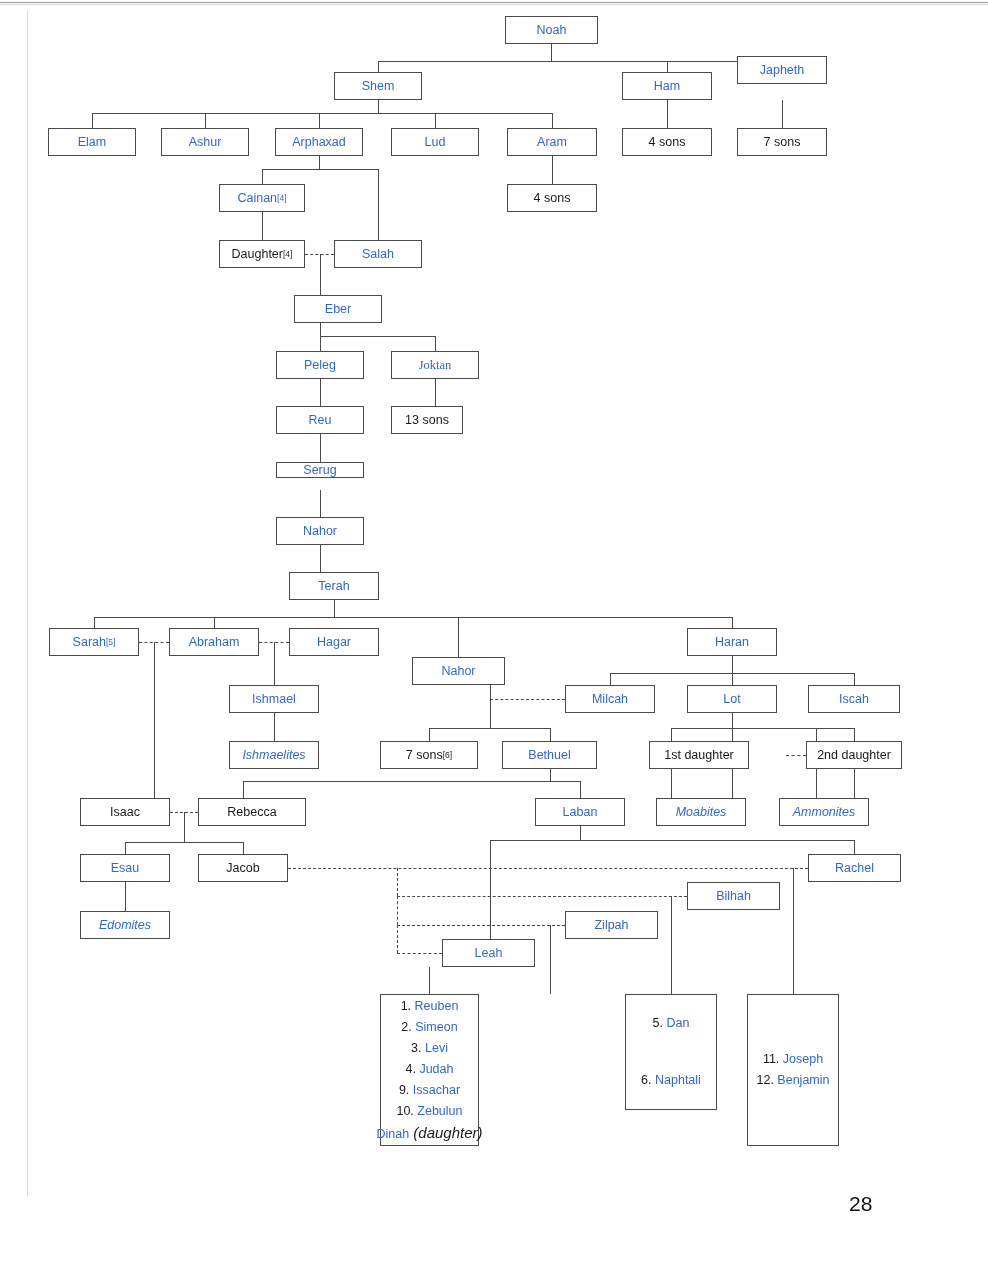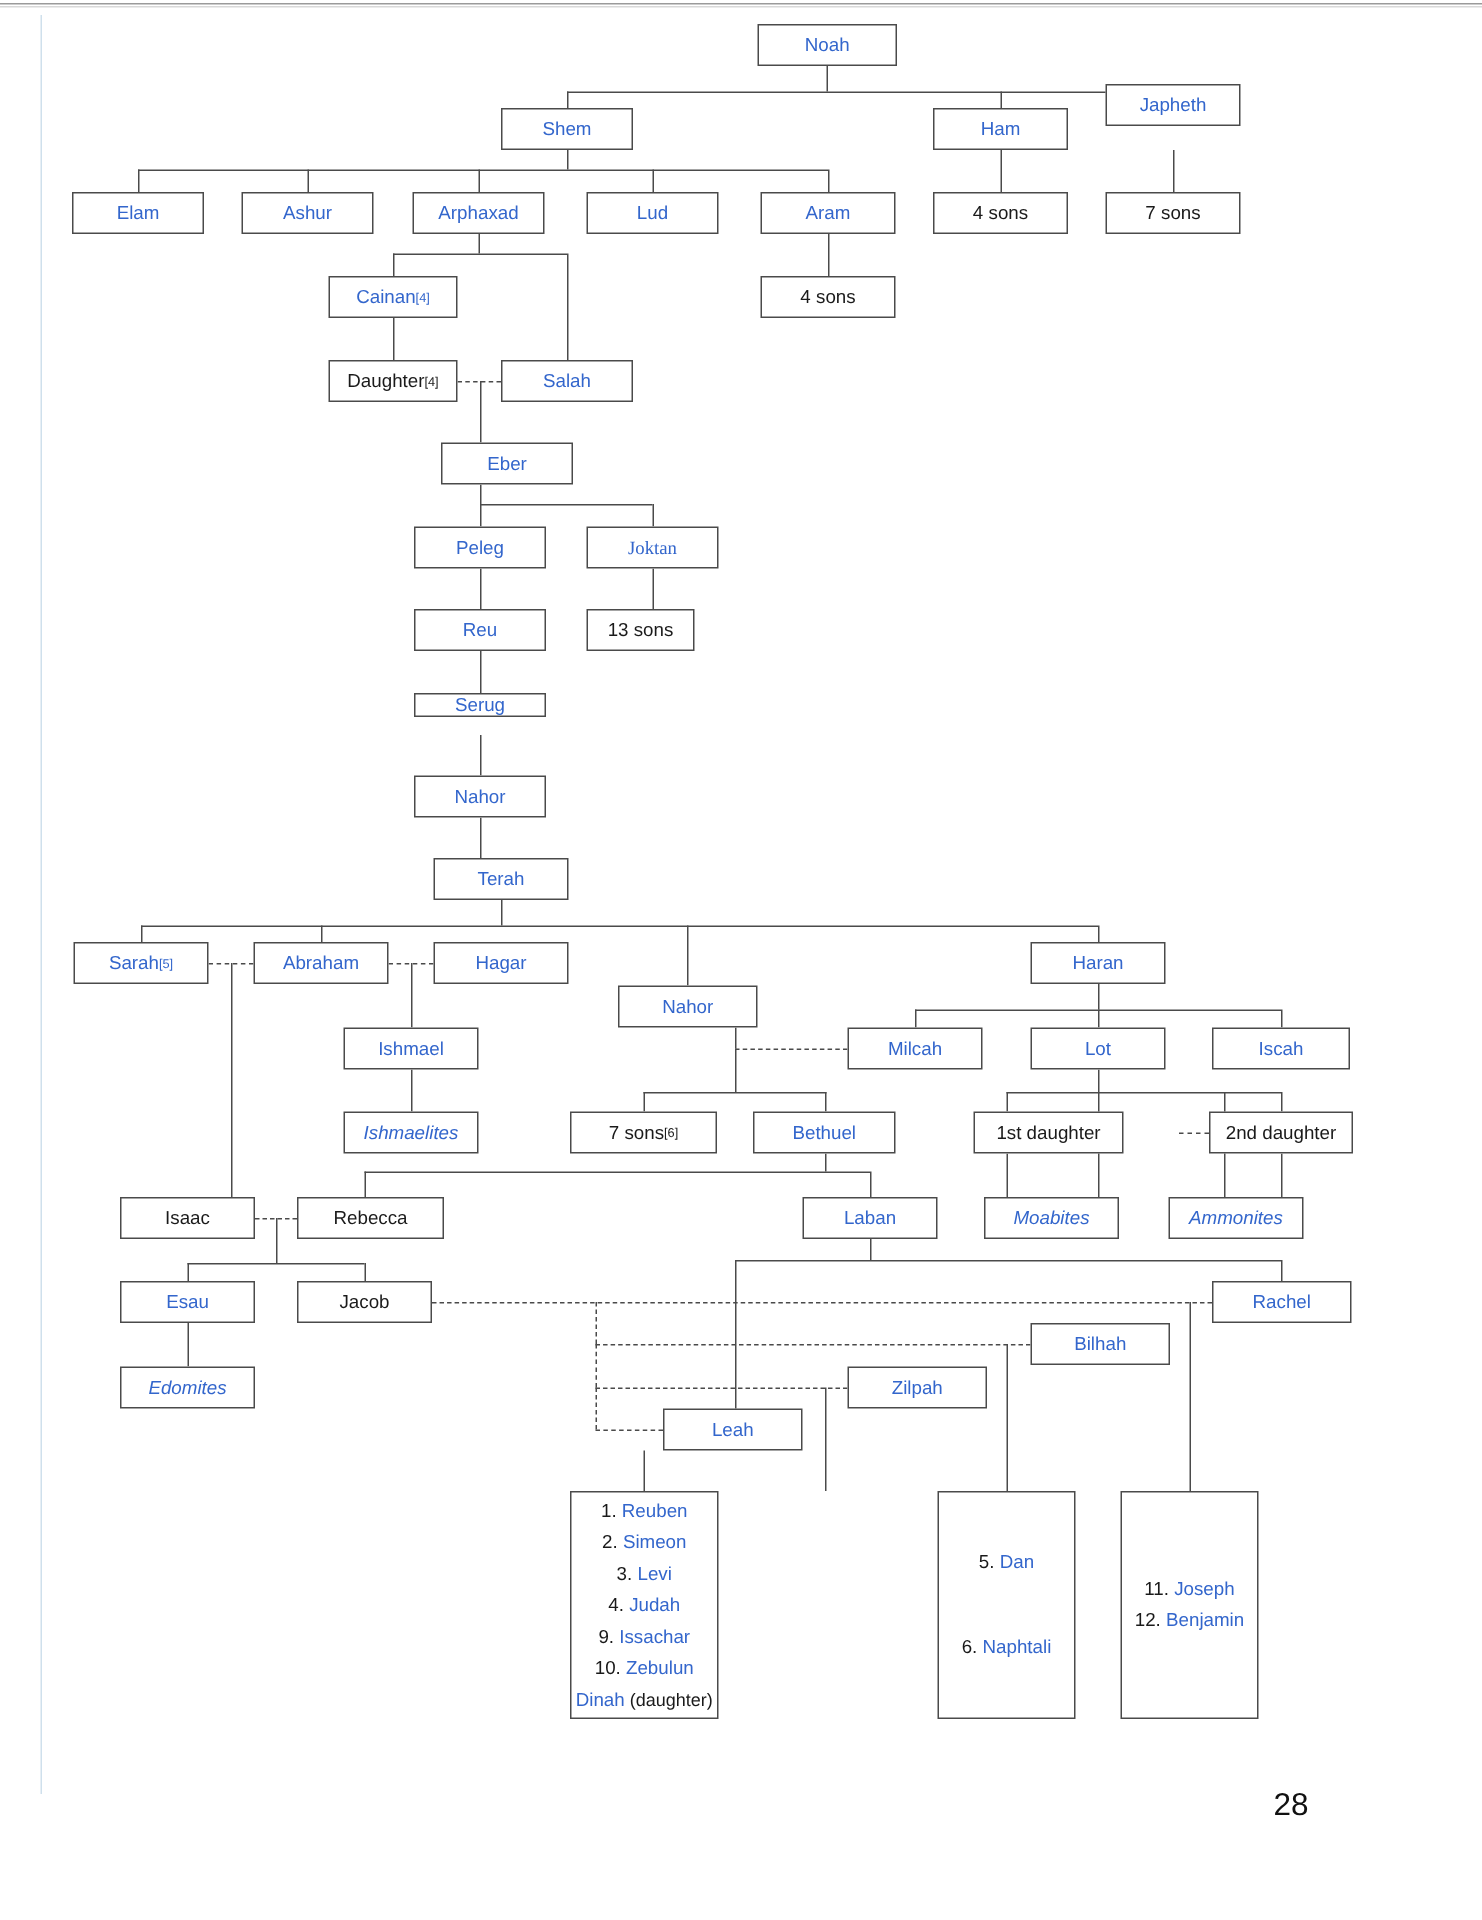--- a/index.html
+++ b/index.html
@@ -77,21 +77,21 @@
     z-index: 5;
     display: flex;
     flex-direction: column;
     align-items: center;
     justify-content: center;
     font-size: 12.5px;
     line-height: 21px;
   }
   .tribe-box .row { color: #3366cc; white-space: nowrap; }
   .tribe-box .row .num { color: #1a1a1a; }
-  .tribe-box .row .paren { color: #1a1a1a; font-size: 12px; }
+  .tribe-box .row .paren { color: #1a1a1a; font-size: 15px; font-style: italic; }
 
   .ln {
     position: absolute;
     background: #4a4a4a;
     z-index: 1;
   }
   .ln.h { height: 1px; }
   .ln.v { width: 1px; }
 
   .dln {
@@ -368,21 +368,21 @@
   <div class="node plain" style="left:621px; top:741px; width:100px; height:28px;margin-left:28px;">
     <span>1st daughter</span>
   </div>
   <div class="node plain" style="left:806px; top:741px; width:96px; height:28px;">
     <span>2nd daughter</span>
   </div>
 
   <div class="node plain" style="left:80px; top:798px; width:90px; height:28px;">
     <span>Isaac</span>
   </div>
-  <div class="node plain" style="left:198px; top:798px; width:98px; height:28px;">
+  <div class="node plain" style="left:198px; top:798px; width:108px; height:28px;">
     <span>Rebecca</span>
   </div>
   <div class="node" style="left:535px; top:798px; width:90px; height:28px;">
     <span>Laban</span>
   </div>
   <div class="node italic" style="left:656px; top:798px; width:90px; height:28px;">
     <span>Moabites</span>
   </div>
   <div class="node italic" style="left:779px; top:798px; width:90px; height:28px;">
     <span>Ammonites</span>
@@ -412,21 +412,21 @@
 
   <div class="tribe-box" style="left:380px; top:994px; width:99px; height:152px;">
       <div class="row"><span class="num">1. </span><span>Reuben</span></div>
       <div class="row"><span class="num">2. </span><span>Simeon</span></div>
       <div class="row"><span class="num">3. </span><span>Levi</span></div>
       <div class="row"><span class="num">4. </span><span>Judah</span></div>
       <div class="row"><span class="num">9. </span><span>Issachar</span></div>
       <div class="row"><span class="num">10. </span><span>Zebulun</span></div>
       <div class="row"><span>Dinah</span><span class="paren"> (daughter)</span></div>
     </div>
-  <div class="tribe-box" style="left:625px; top:994px; width:92px; height:152px;gap:36px;">
+  <div class="tribe-box" style="left:625px; top:994px; width:92px; height:116px;gap:36px;">
       <div class="row"><span class="num">5. </span><span>Dan</span></div>
       <div class="row"><span class="num">6. </span><span>Naphtali</span></div>
     </div>
   <div class="tribe-box" style="left:747px; top:994px; width:92px; height:152px;">
       <div class="row"><span class="num">11. </span><span>Joseph</span></div>
       <div class="row"><span class="num">12. </span><span>Benjamin</span></div>
     </div>
 
   <div class="page-number" style="left:849px; top:1192px;">28</div>
 

